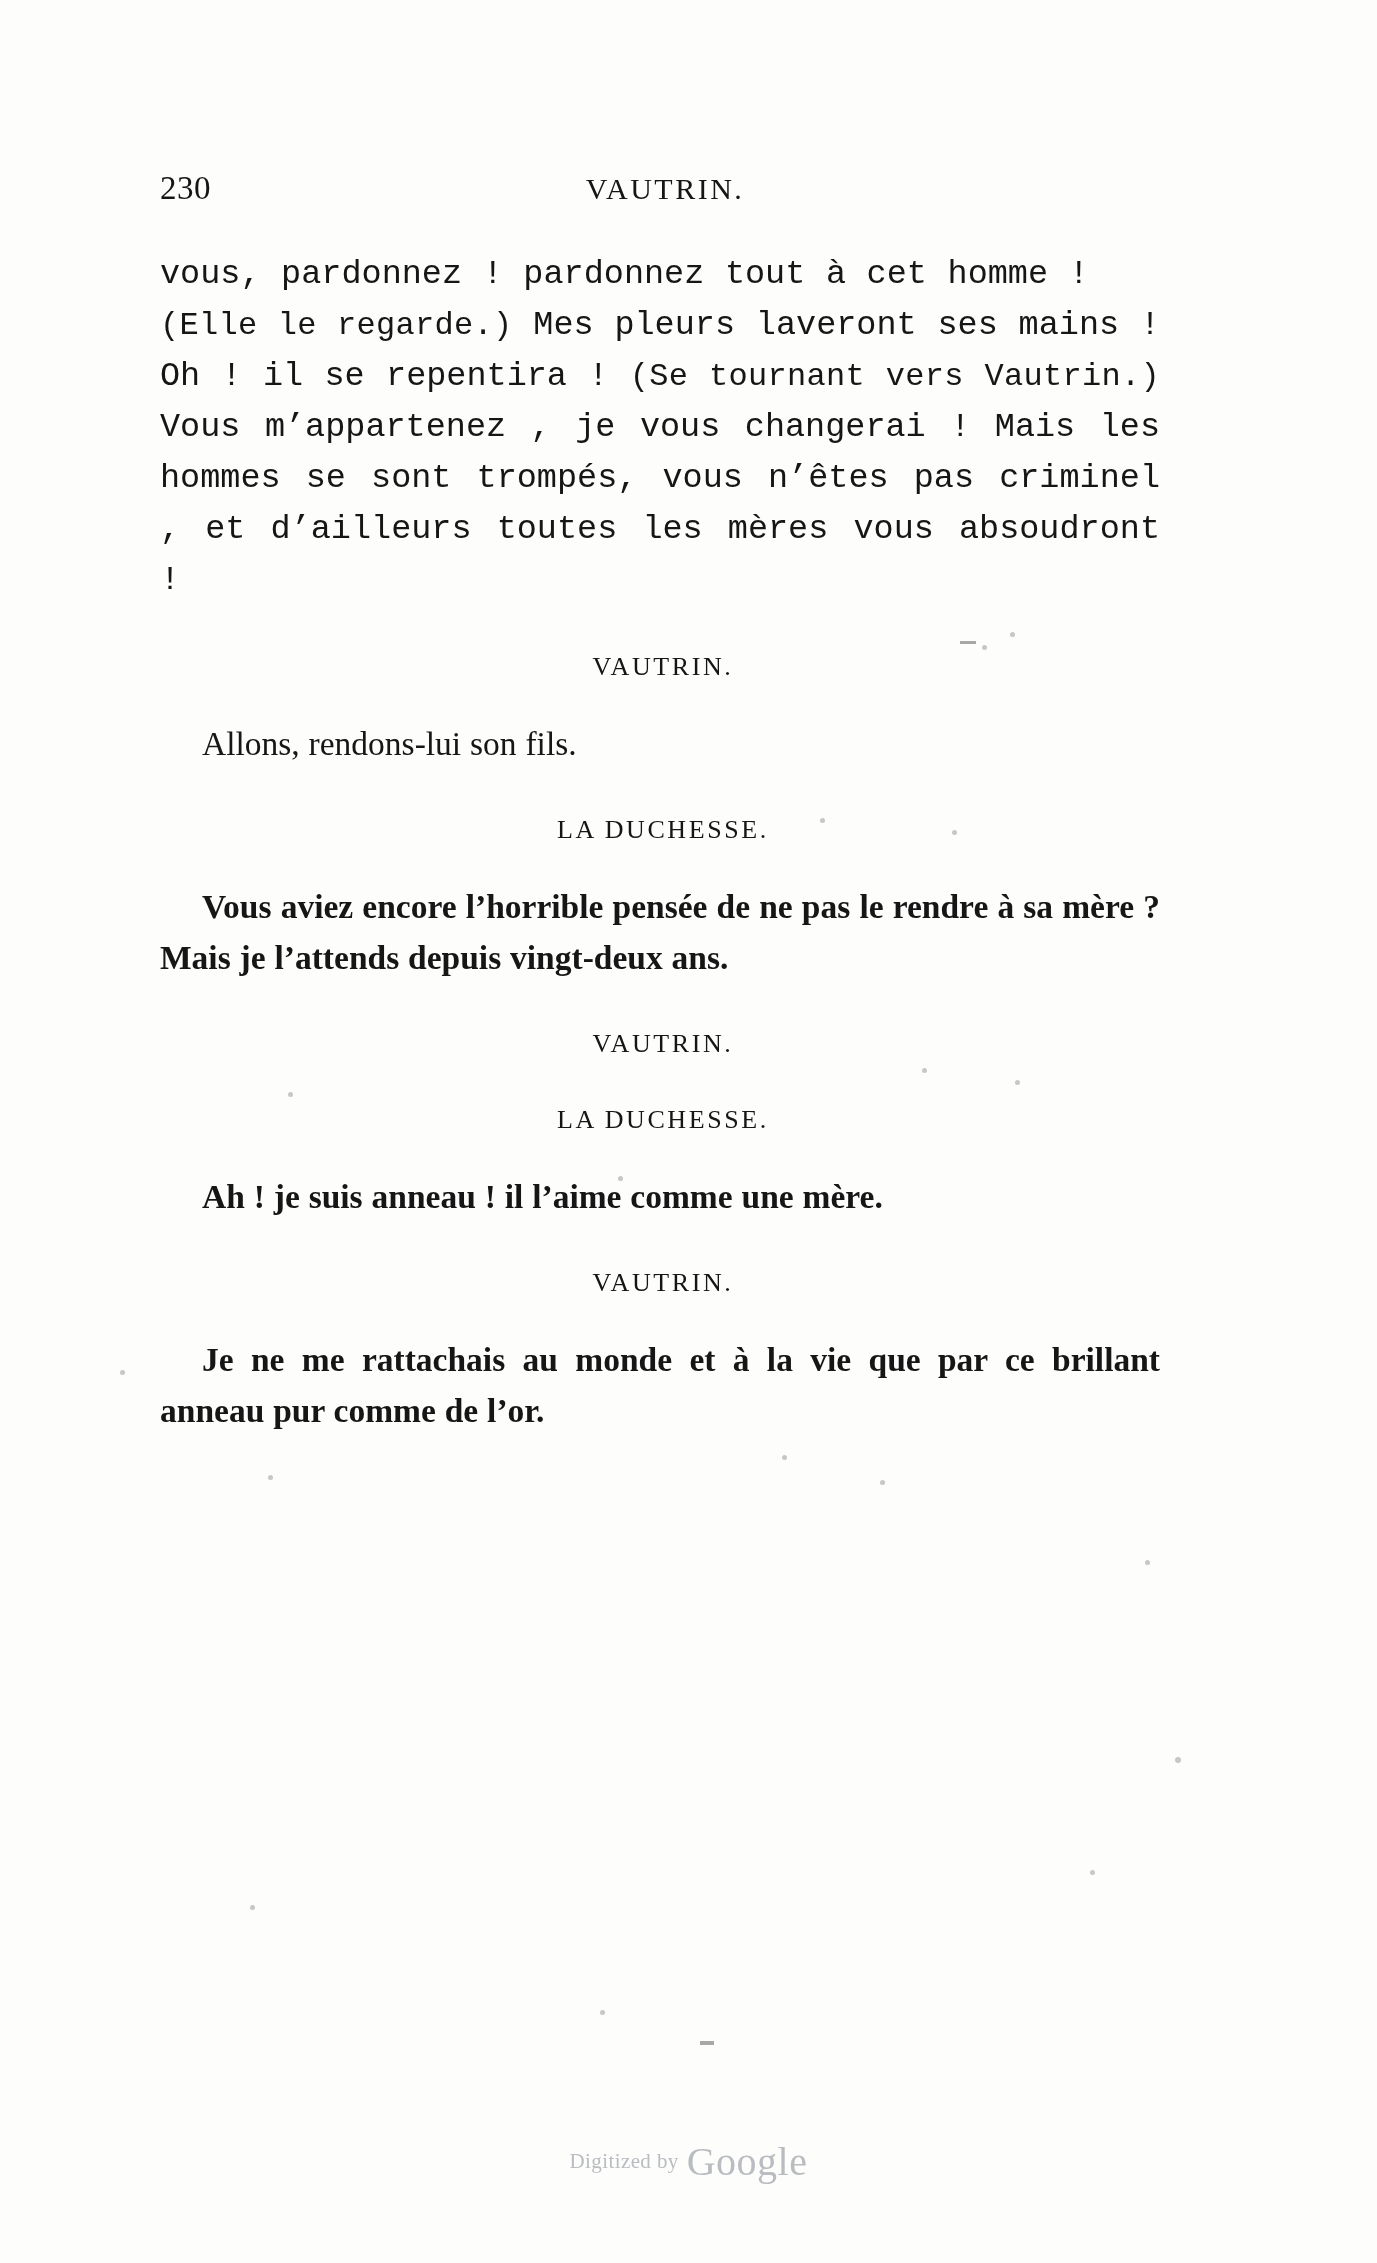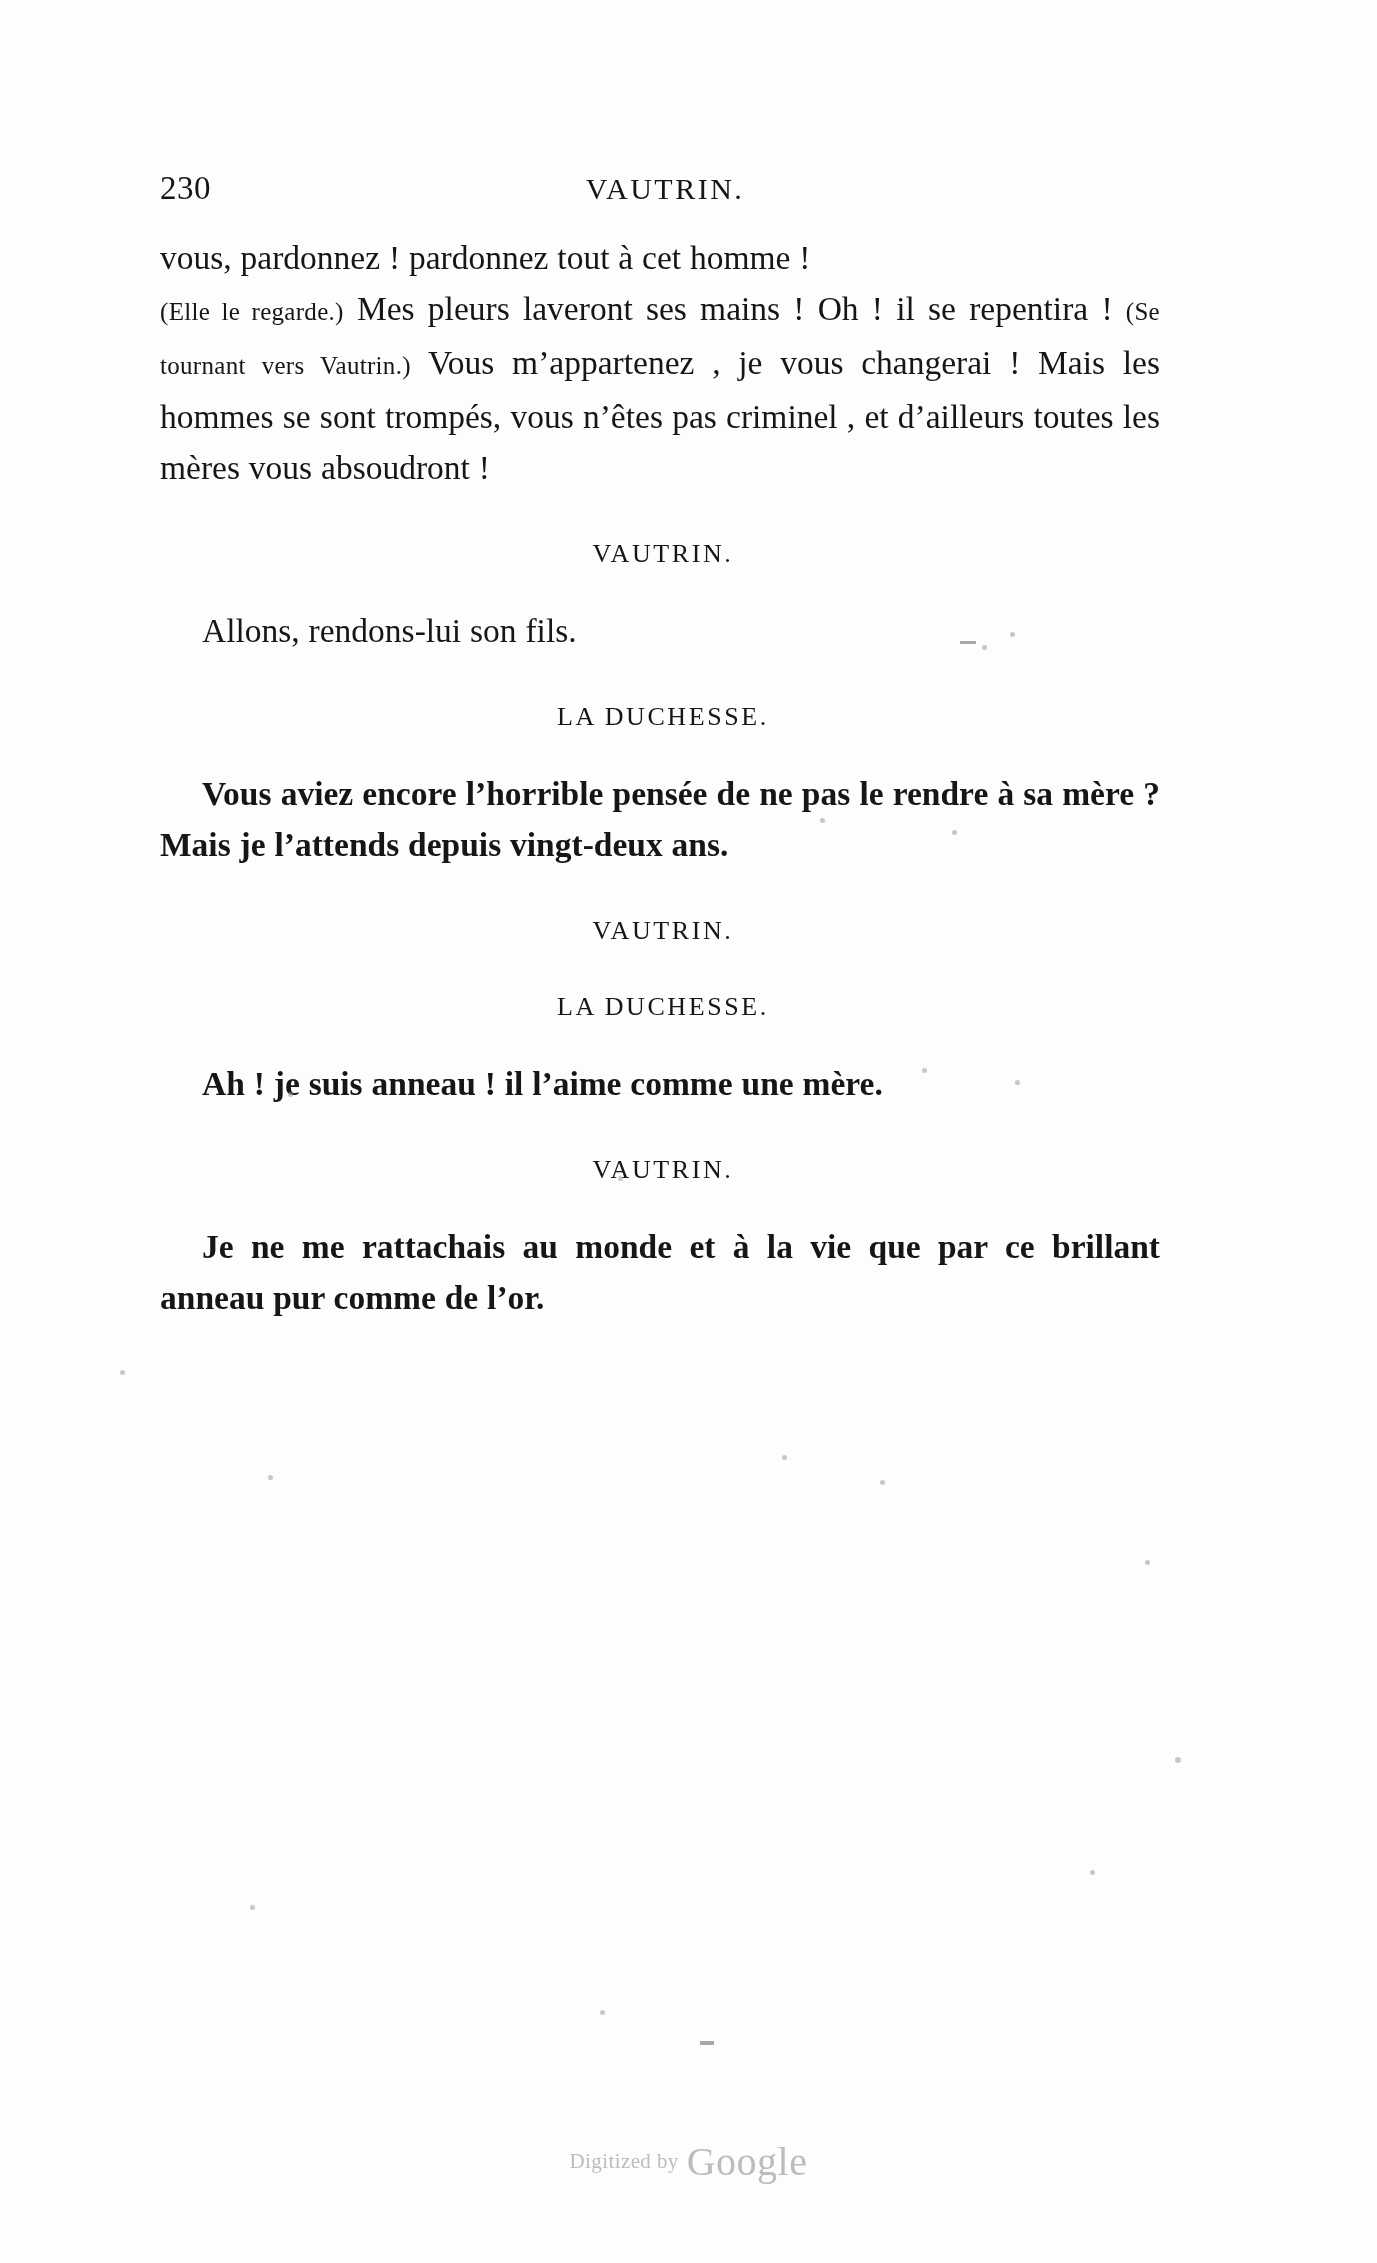--- a/index.html
+++ b/index.html
@@ -52,24 +52,25 @@
     line-height: 51px;
     text-align: justify;
     text-align-last: left;
     word-spacing: 0.5px;
   }
   p.speech.indent {
     text-indent: 42px;
     margin-top: 36px;
   }
   p.first {
-    margin-top: 8px;
+    margin-top: 25px;
+    font-family: Liberation Mono, monospace;
   }
   .stage {
-    font-size: 25px;
+    font-size: 32px;
     letter-spacing: 0.3px;
   }
   
   .speaker {
     margin: 0;
     text-align: center;
     font-size: 26px;
     letter-spacing: 2.6px;
     padding-left: 6px;
   }

